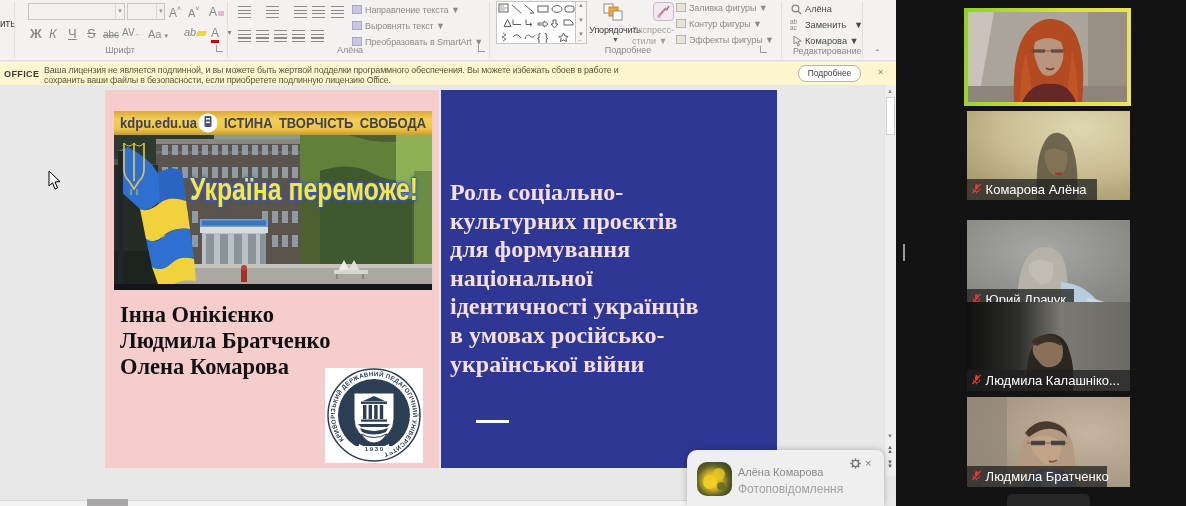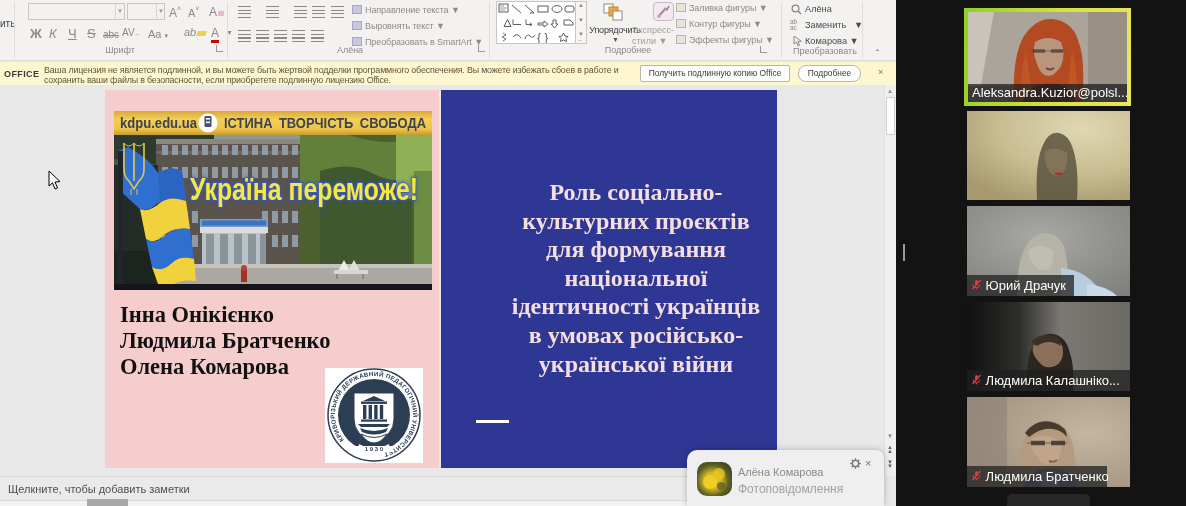--- a/index.html
+++ b/index.html
@@ -16,21 +16,21 @@
 .rtxt{font-size:9px;color:#8d8b89;white-space:nowrap;letter-spacing:-.1px}
 .ricon{display:inline-block;width:10px;height:9px;background:#c9c6e2;border:1px solid #a9a6c2;margin-right:3px;vertical-align:-1px}
 .etxt{font-size:9.2px;color:#4a4a4a;white-space:nowrap}
 
 #ybar{position:absolute;left:0;top:62px;width:896px;height:23px;background:#fdf6ce}
 
 #edit{position:absolute;left:0;top:85px;width:884px;height:391px;background:#e9e8e8}
 #slidepink{position:absolute;left:105px;top:90px;width:334px;height:378px;background:#f6cdcd}
 #slideblue{position:absolute;left:441px;top:90px;width:336px;height:378px;background:#2e3794}
 #names{position:absolute;left:120px;top:302px;font-family:"Liberation Serif",serif;font-weight:bold;font-size:22.5px;line-height:25.8px;color:#111}
-#bluetext{position:absolute;left:478px;top:178px;width:316px;text-align:center;font-family:"Liberation Serif",serif;font-weight:bold;font-size:24px;line-height:28.6px;color:#f4dede}
+#bluetext{position:absolute;left:450px;top:178px;width:316px;font-family:"Liberation Serif",serif;font-weight:bold;font-size:24px;line-height:28.6px;color:#f4dede}
 #dash{position:absolute;left:476px;top:420px;width:33px;height:3px;background:#fff}
 
 #notes{position:absolute;left:0;top:476px;width:884px;height:24px;background:#ebeaea;border-top:1px solid #d6d6d6;font-size:11px;color:#4e4e4e;padding:6px 0 0 8px}
 #statusstrip{position:absolute;left:0;top:500px;width:884px;height:6px;background:#f4f3f3;border-top:1px solid #dadada}
 
 #sbar{position:absolute;left:884px;top:85px;width:12px;height:391px;background:#f0efef;border-left:1px solid #e2e2e2}
 
 #zoombg{position:absolute;left:896px;top:0;width:290px;height:506px;background:#131313}
 .tile{position:absolute;left:967px;width:163px;height:90px;overflow:hidden;background:#333}
 .nbar{position:absolute;left:0;bottom:0;height:21px;background:rgba(32,32,32,.75);color:#fff;font-size:13px;line-height:21px;white-space:nowrap;padding-left:4px}
@@ -136,28 +136,27 @@
         <circle cx="4.5" cy="4.5" r="3.4" fill="none" stroke="#8a8886" stroke-width="1.2"></circle>
         <path d="M7 7l3 3" stroke="#8a8886" stroke-width="1.4"></path>
       </svg>
     <div class="etxt abs" style="left:805px;top:4px">Алёна</div>
     <div class="abs" style="left:790px;top:19px;font-size:6.5px;line-height:5.5px;color:#8a8886">ab<br>ac</div>
     <div class="etxt abs" style="left:805px;top:20px">Заменить &nbsp; ▼</div>
     <svg class="abs" style="left:793px;top:36px" width="9" height="11" viewBox="0 0 9 11">
         <path d="M1 0l0 8l2.5-2l1.5 4l1.5-.8l-1.5-3.8l3.2-.2z" fill="none" stroke="#8a8886"></path>
       </svg>
     <div class="etxt abs" style="left:805px;top:36px">Комарова ▼</div>
-    <div class="glabel" style="left:793px;top:46px;width:60px">Преобразовать</div>
+    <div class="glabel" style="left:793px;top:46px;width:60px">Редактирование</div>
     <div class="vsep" style="left:862px"></div>
     <div class="abs" style="left:876px;top:48px;font-size:9px;color:#555">ˆ</div>
   </div>
   <div id="ybar">
     <div class="abs" style="left:4px;top:7px;font-size:9px;font-weight:bold;color:#3b3b3b;letter-spacing:.4px">OFFICE</div>
     <div class="abs" style="left:44px;top:4px;font-size:8.9px;line-height:9.8px;color:#5c573f;white-space:nowrap;letter-spacing:-.18px">Ваша лицензия не является подлинной, и вы можете быть жертвой подделки программного обеспечения. Вы можете избежать сбоев в работе и<br>сохранить ваши файлы в безопасности, если приобретете подлинную лицензию Office.</div>
-    <div class="abs" style="left:640px;top:3px;width:150px;height:17px;background:#fdfdfb;border:1px solid #b9b6a8;border-radius:2px;font-size:8.4px;color:#3b3b3b;text-align:center;line-height:15px">Получить подлинную копию Office</div>
     <div class="abs" style="left:798px;top:3px;width:63px;height:17px;background:#fdfdfb;border:1px solid #b9b6a8;border-radius:8px;font-size:8.4px;color:#3b3b3b;text-align:center;line-height:15px">Подробнее</div>
     <div class="abs" style="left:878px;top:5px;font-size:9px;color:#7c7860">×</div>
   </div>
   <div id="edit"></div>
   <div id="slidepink"></div>
   <div id="slideblue"></div>
   <svg class="abs" style="left:114px;top:111px" width="318" height="179" viewBox="0 0 318 179">
     <defs>
       <linearGradient id="gold" x1="0" y1="0" x2="0" y2="1">
         <stop offset="0%" stop-color="#d9a93c"></stop>
@@ -312,21 +311,20 @@
         <rect x="54.8" y="37" width="3.4" height="14"></rect>
       </g>
     <rect x="36" y="51.5" width="26" height="2.2" fill="#2c3e53"></rect>
     <path d="M33 56 h32 l-3 3 h-26 z" fill="#2c3e53"></path>
     <path d="M35 60 q14 6 28 0 l-2 4 q-12 5 -24 0 z" fill="#2c3e53"></path>
     <path d="M36 66 q13 7 26 0 q-6 9 -13 9 q-7 0 -13 -9z" fill="#fff" stroke="#2c3e53" stroke-width="1"></path>
     <path d="M31 78 h36 v6 h-36 z" fill="#fff"></path>
     <path d="M34 76 q15 8 30 0 l1 6 q-16 8 -32 0z" fill="#fff"></path>
       <text x="49" y="82.5" text-anchor="middle" font-family="Liberation Sans,sans-serif" font-size="6" font-weight="bold" fill="#2c3e53">1 9 3 0</text>
   </svg>
-  <div id="notes">Щелкните, чтобы добавить заметки</div>
   <div id="statusstrip"></div>
   <div class="abs" style="left:87px;top:499px;width:41px;height:7px;background:#a9a7a7"></div>
   <div id="sbar">
     <div class="abs" style="left:2px;top:3px;font-size:6px;color:#888">▲</div>
     <div class="abs" style="left:1px;top:12px;width:9px;height:38px;background:#fdfdfd;border:1px solid #cfcfcf"></div>
     <div class="abs" style="left:2px;top:348px;font-size:6px;color:#888">▼</div>
     <div class="abs" style="left:2px;top:360px;font-size:6px;color:#666;line-height:4px">▲<br>▲</div>
     <div class="abs" style="left:2px;top:375px;font-size:6px;color:#666;line-height:4px">▼<br>▼</div>
   </div>
   <svg class="abs" style="left:48px;top:170px" width="13" height="20" viewBox="0 0 13 20">
@@ -343,41 +341,45 @@
       <path d="M0 0 L26 0 L10 90 L0 90z" fill="#c9c3ba"></path>
       <rect x="0" y="74" width="159" height="16" fill="#8d857b"></rect>
       <path d="M46 90 Q44 44 56 24 Q68 6 84 7 Q104 9 110 28 Q118 48 114 90z" fill="#b34a22"></path>
       <path d="M52 90 Q52 60 58 40 L66 90z M110 90 Q110 60 104 38 L98 90z" fill="#c05526"></path>
       <path d="M67 30 Q80 22 93 30 Q98 42 93 54 Q87 64 80 64 Q73 64 69 52 Q64 40 67 30z" fill="#bb947e"></path>
       <path d="M65 39 h12 m6 0 h12" stroke="#4e3a32" stroke-width="3.5" fill="none" opacity=".7"></path>
       <path d="M63 39 h34" stroke="#3a3230" stroke-width="1" opacity=".5"></path>
       <path d="M78 56 q4 3 8 0" stroke="#74443a" stroke-width="2" fill="none"></path>
       <path d="M54 90 Q64 70 82 72 Q100 70 108 90z" fill="#64282a"></path>
     </svg>
-    <div class="nbar" style="width:159px;font-size:13px;height:18px;line-height:18px">Aleksandra.Kuzior@polsl...</div>
   </div>
 </div>
 
 <div class="tile" style="top:111px;height:89px">
   <svg width="163" height="89" viewBox="0 0 163 89">
     <defs>
         <radialGradient id="t2" cx="70%" cy="20%" r="90%">
           <stop offset="0%" stop-color="#ded8b2"></stop>
           <stop offset="55%" stop-color="#c9bd92"></stop>
           <stop offset="100%" stop-color="#a8996e"></stop>
         </radialGradient>
       </defs>
     <rect width="163" height="89" fill="url(#t2)"></rect>
     <path d="M70 89 Q68 50 76 34 Q82 20 92 22 Q102 24 106 38 Q112 56 110 89z" fill="#5c5440" opacity=".85"></path>
     <path d="M78 40 Q88 34 100 42 Q102 54 96 62 Q88 68 82 60 Q76 50 78 40z" fill="#8a7a5c" opacity=".7"></path>
     <path d="M88 62 q4 2 7 0" stroke="#b03030" stroke-width="2.5" fill="none"></path>
   </svg>
-</div>
-
-<div class="tile" style="top:206px">
+  <div class="nbar" style="width:130px"><svg class="mic" width="11" height="11" viewBox="0 0 11 11">
+        <rect x="4" y="1" width="3" height="5" rx="1.5" fill="#e03a3a"></rect>
+        <path d="M2.2 5.5a3.3 3.3 0 0 0 6.6 0M5.5 8.6v1.8" stroke="#e03a3a" fill="none"></path>
+        <path d="M1.5 10L9.5 1" stroke="#e03a3a" stroke-width="1.3"></path>
+      </svg> Комарова Алёна</div>
+</div>
+
+<div class="tile" style="top:220px">
   <svg width="163" height="90" viewBox="0 0 163 90">
     <defs>
         <radialGradient id="t3" cx="45%" cy="35%" r="85%">
           <stop offset="0%" stop-color="#a8a8a4"></stop>
           <stop offset="100%" stop-color="#7c7e7a"></stop>
         </radialGradient>
       </defs>
     <rect width="163" height="90" fill="url(#t3)"></rect>
     <path d="M50 90 Q50 52 60 38 Q68 26 80 27 Q94 29 98 44 Q102 60 100 90z" fill="#b5b2a8"></path>
     <path d="M62 44 Q72 36 86 44 Q88 56 82 62 Q74 68 68 60 Q60 52 62 44z" fill="#c2bdb2"></path>

